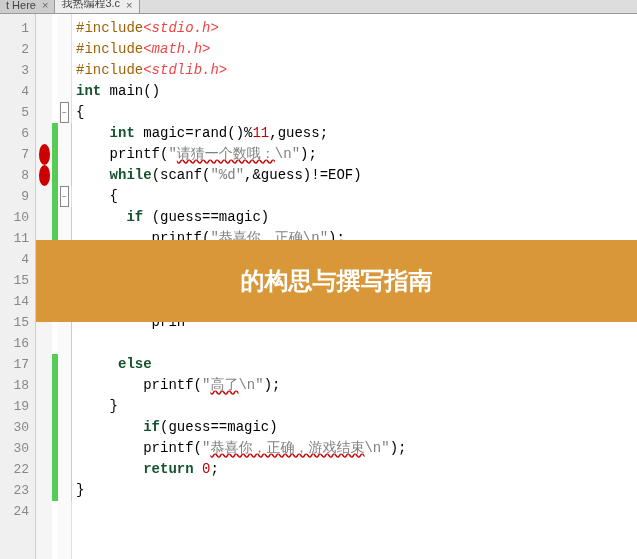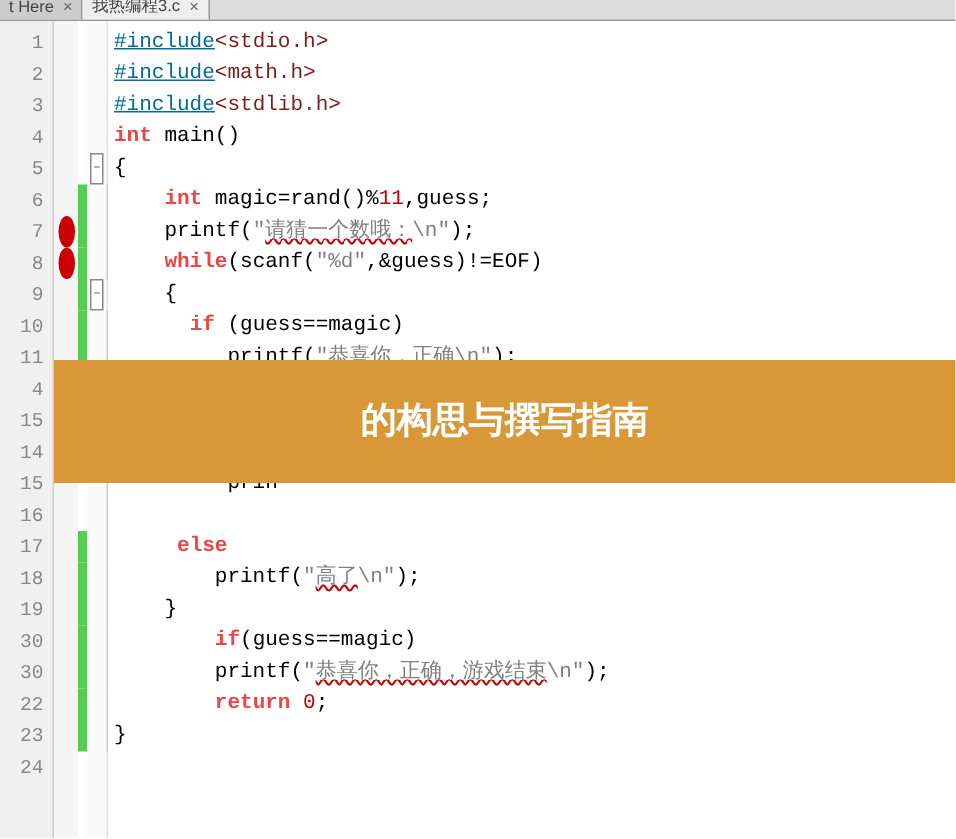--- a/index.html
+++ b/index.html
@@ -82,23 +82,23 @@
     }
     .code {
       flex: 1;
       padding: 4px 0 0 4px;
       white-space: pre;
       line-height: 21px;
       font-size: 14px;
       color: #000;
     }
     .code-line { height: 21px; }
-    .kw { color: #ef4444; font-weight: bold; }
-    .pp { color: #0369a1; text-decoration: underline; }
-    .inc { color: #7f1d1d; }
+    .kw { color: #14532d; font-weight: bold; }
+    .pp { color: #a16207; }
+    .inc { color: #ef4444; font-style: italic; }
     .str { color: #808080; }
     .num { color: #c00000; }
     .wavy {
       text-decoration: underline wavy #c00;
       text-decoration-skip-ink: none;
     }
     .overlay {
       position: absolute;
       left: 36px;
       right: 0;

